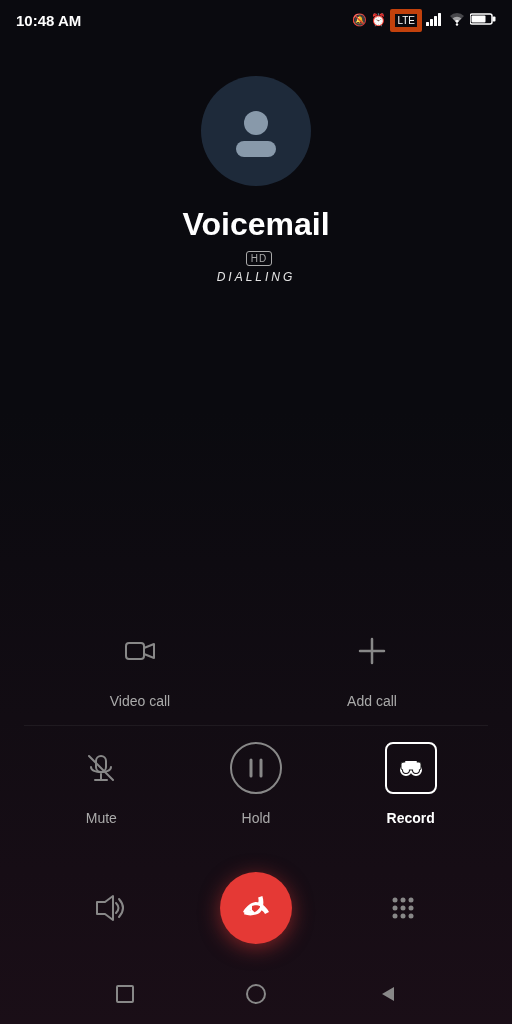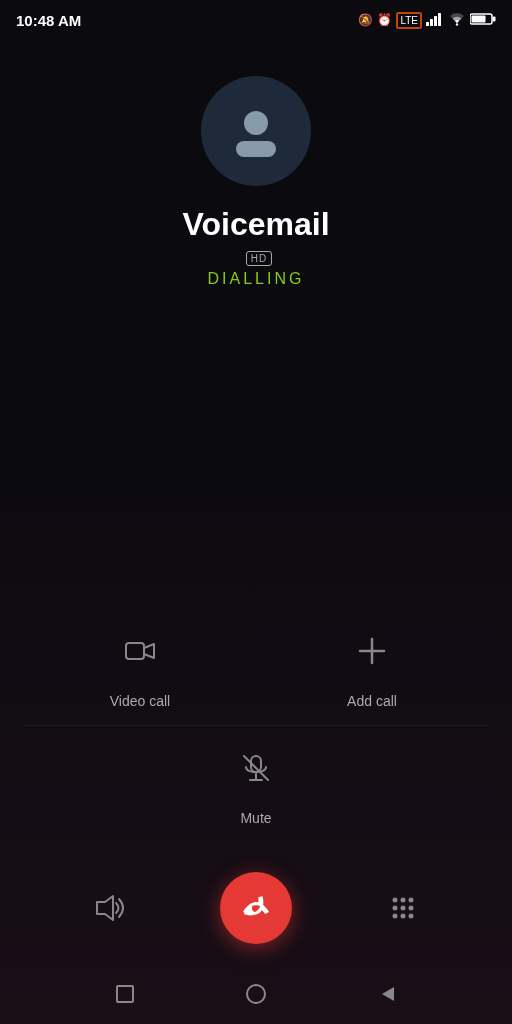--- a/index.html
+++ b/index.html
@@ -78,24 +78,25 @@
       border: 1.5px solid #aaa;
       border-radius: 3px;
       padding: 1px 4px;
       font-size: 10px;
       color: #aaa;
       letter-spacing: 1px;
       margin-left: 6px;
     }
 
     .call-status {
-      font-size: 16px;
-      color: #84cc16;
+      font-size: 12px;
+      color: #e5e5e5;
       letter-spacing: 3px;
       text-transform: uppercase;
+      font-style: italic;
     }
 
     
     .spacer {
       flex: 1;
     }
 
     
     .controls-section {
       padding: 0 24px;
@@ -220,21 +221,21 @@
 <div class="content">
 
   <div class="status-bar">
     <span class="status-time">10:48 AM</span>
     <div class="status-icons">
 
       <span class="status-icon">🔕</span>
 
       <span class="status-icon">⏰</span>
 
-      <span class="status-icon" style="font-size:10px;border:2px solid #c2410c;padding:1px 2px;border-radius:2px;">LTE</span>
+      <span class="status-icon" style="font-size:10px;border:5px solid #c2410c;padding:1px 2px;border-radius:2px;">LTE</span>
 
       <span class="status-icon">
         <svg width="18" height="14" viewBox="0 0 18 14" fill="white">
           <rect x="0" y="10" width="3" height="4" rx="0.5"></rect>
           <rect x="4" y="7" width="3" height="7" rx="0.5"></rect>
           <rect x="8" y="4" width="3" height="10" rx="0.5"></rect>
           <rect x="12" y="1" width="3" height="13" rx="0.5"></rect>
         </svg>
       </span>
 
@@ -310,21 +311,44 @@
             <rect x="11" y="4" width="10" height="16" rx="5"></rect>
             <path d="M6 15 C6 22 26 22 26 15"></path>
             <line x1="16" y1="22" x2="16" y2="28"></line>
             <line x1="10" y1="28" x2="22" y2="28"></line>
             <line x1="4" y1="4" x2="28" y2="28" stroke="#888"></line>
           </svg>
         </div>
         <span class="control-label">Mute</span>
       </div>
 
-
+      <div class="control-btn">
+        <div class="control-icon" style="border: 2px solid #888; border-radius: 50%; width:52px;height:52px;">
+          <svg viewBox="0 0 32 32" fill="none" stroke="#888" stroke-width="3" stroke-linecap="round">
+            <line x1="11" y1="8" x2="11" y2="24"></line>
+            <line x1="21" y1="8" x2="21" y2="24"></line>
+          </svg>
+        </div>
+        <span class="control-label">Hold</span>
+      </div>
+
+      <div class="control-btn">
+        <div class="control-icon" style="border:2px solid #fff; border-radius:8px; width:52px;height:52px;">
+          <svg viewBox="0 0 32 32" fill="none" stroke="#fff" stroke-width="2" stroke-linecap="round" stroke-linejoin="round">
+
+            <circle cx="11" cy="18" r="5"></circle>
+            <circle cx="21" cy="18" r="5"></circle>
+            <rect x="6" y="10" width="20" height="8" rx="2" fill="#fff" stroke="#1a1a1a" stroke-width="1"></rect>
+            <circle cx="11" cy="18" r="2" fill="#fff"></circle>
+            <circle cx="21" cy="18" r="2" fill="#fff"></circle>
+            <line x1="11" y1="10" x2="21" y2="10" stroke="#fff" stroke-width="2"></line>
+          </svg>
+        </div>
+        <span class="control-label active">Record</span>
+      </div>
     </div>
   </div>
 
   <div class="action-bar">
 
     <div class="action-btn">
       <svg width="40" height="40" viewBox="0 0 40 40" fill="none" stroke="#888" stroke-width="2" stroke-linecap="round" stroke-linejoin="round">
         <polygon points="8,14 16,14 24,8 24,32 16,26 8,26" fill="none" stroke="#888" stroke-width="2"></polygon>
         <path d="M27 15 Q32 20 27 25" stroke="#888" stroke-width="2" fill="none"></path>
         <path d="M30 11 Q38 20 30 29" stroke="#888" stroke-width="2" fill="none"></path>

